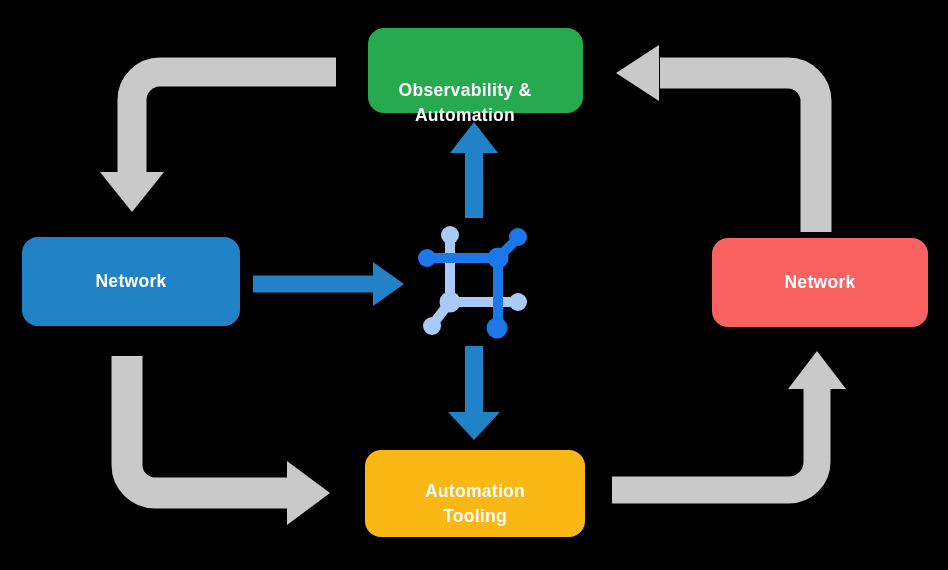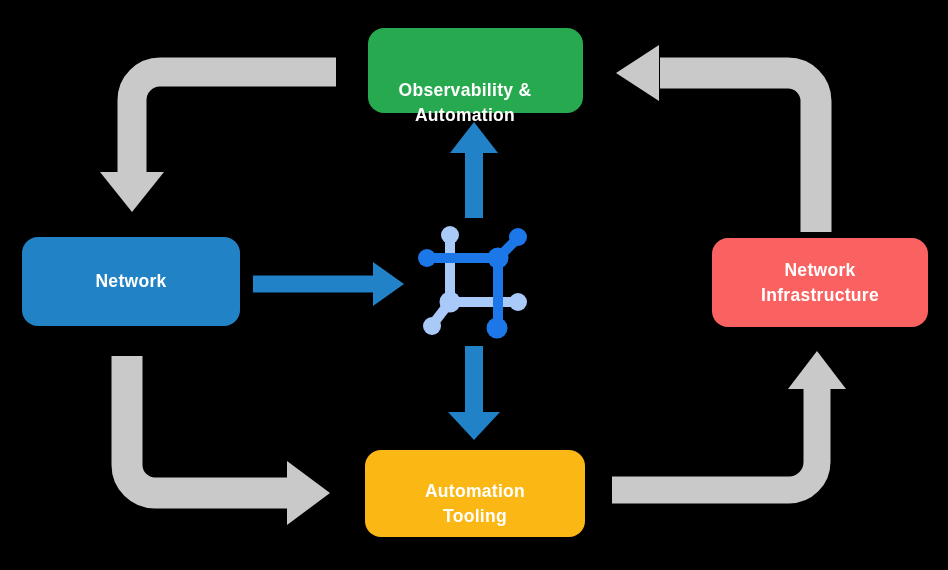--- a/index.html
+++ b/index.html
@@ -92,21 +92,20 @@
     <span>Observability &amp;</span>
     <span>Automation</span>
   </div>
 
   <div class="node-label lbl-operations">
     <span>Network</span>
   </div>
 
   <div class="node-label lbl-infrastructure">
     <span>Network</span>
-    <span>Infrastructure</span>
   </div>
 
   <div class="node-label lbl-automation">
     <span>Automation</span>
     <span>Tooling</span>
   </div>
 
 </div>
 
 </body></html>

